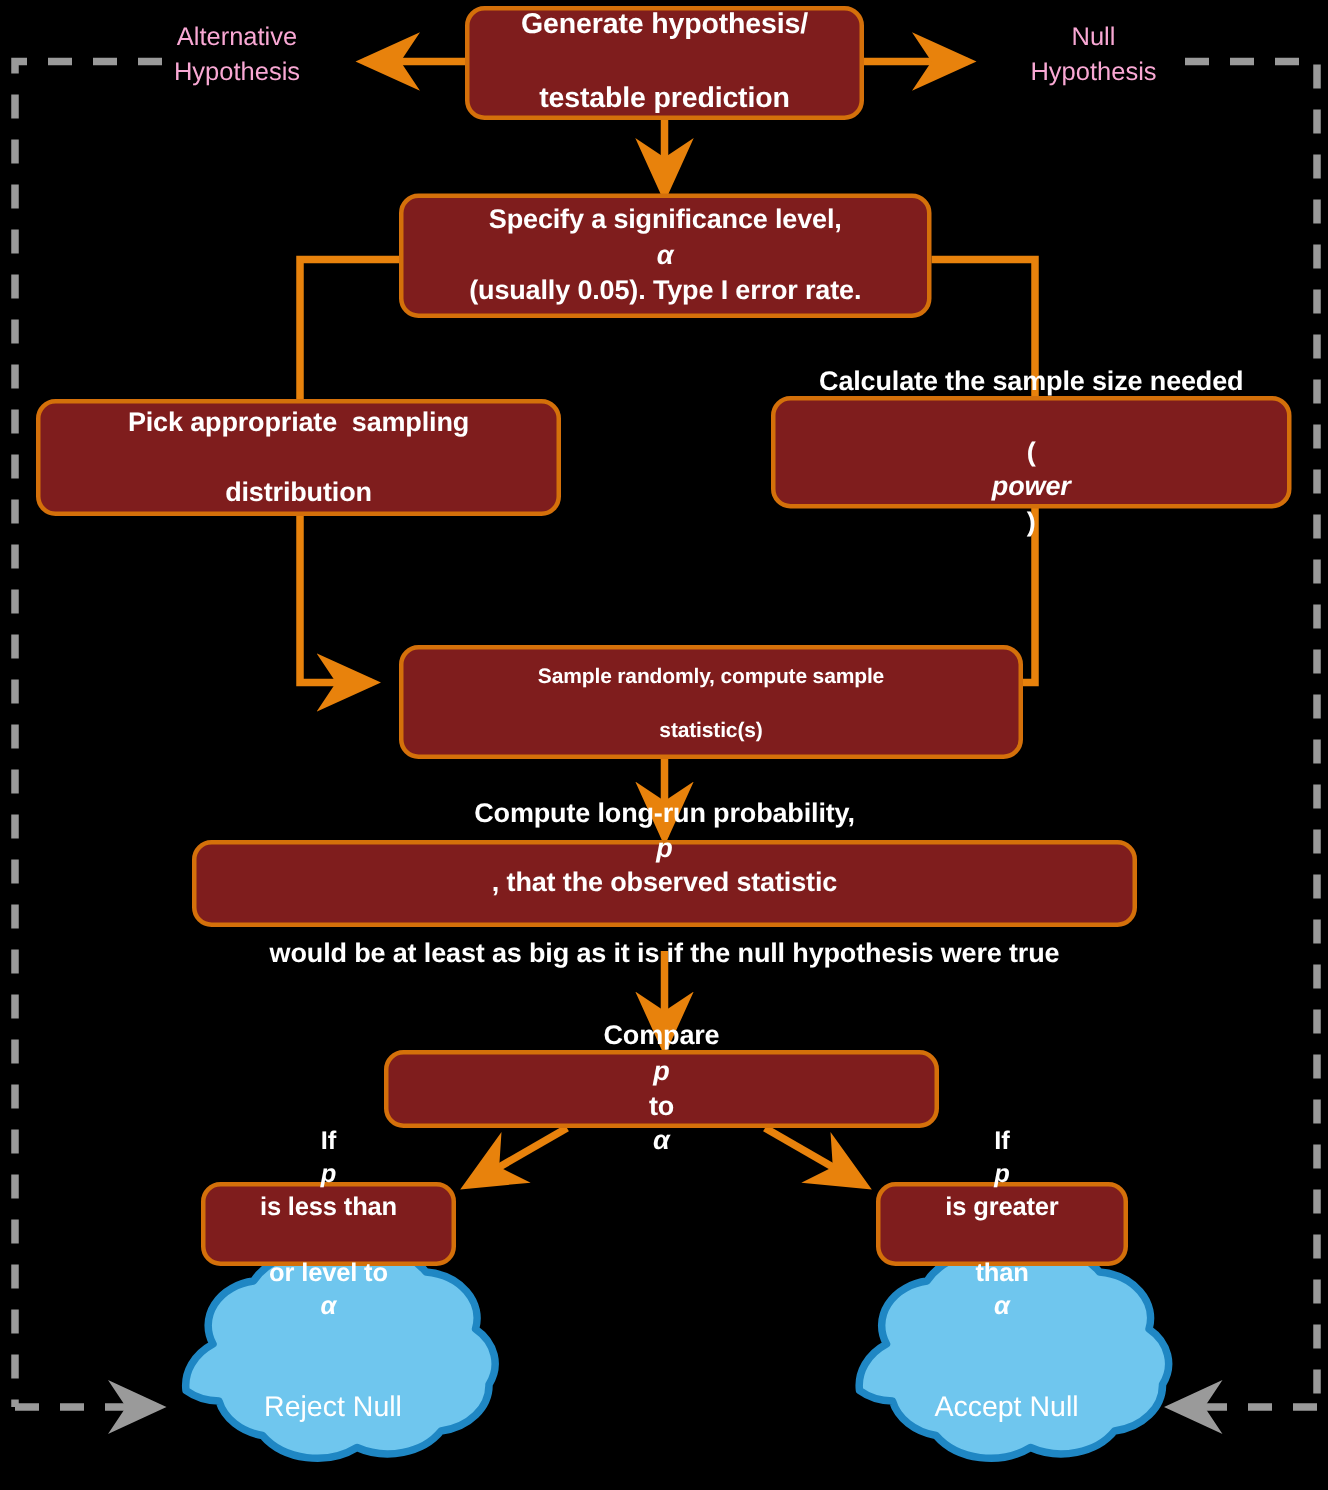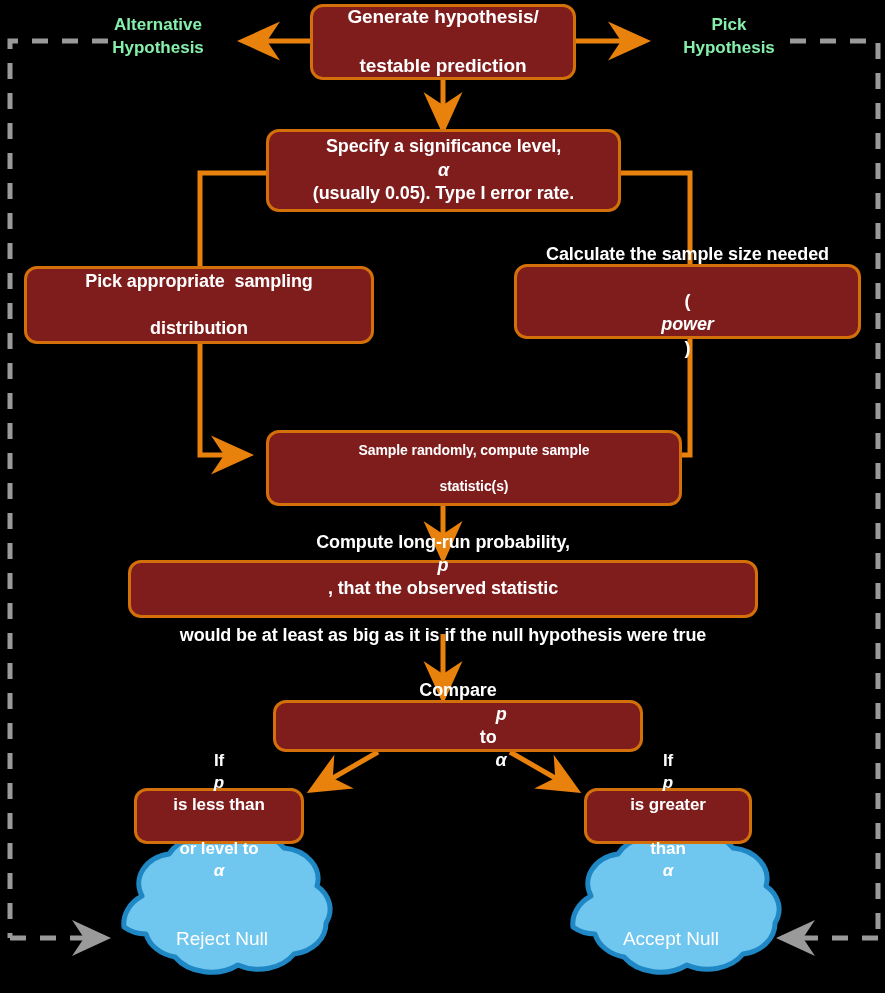--- a/index.html
+++ b/index.html
@@ -37,26 +37,25 @@
     align-items: center;
     justify-content: center;
     text-align: center;
     line-height: 1.30;
     letter-spacing: -0.1px;
     z-index: 5;
   }
   .node span { display: block; padding: 0 10px; }
   .corner-label {
     position: absolute;
-    color: #86efac;
+    color: #f9a8d4;
     font-size: 17px;
     line-height: 1.33;
     text-align: center;
     z-index: 4;
-    font-weight: bold;
   }
   .cloud-label {
     position: absolute;
     color: #FFFFFF;
     font-size: 19px;
     z-index: 8;
     text-align: center;
     white-space: nowrap;
   }
   i.v { font-style: italic; }
@@ -135,21 +134,21 @@
                a38,31 0 0 1 -29,-23
                a34,28 0 0 1 -22,-7 Z" fill="#6FC6EE" stroke="#1F87C4" stroke-width="5" stroke-linejoin="round"></path>
     </g>
   </svg>
 
   <div class="corner-label" style="left:97px; top:14px; width:122px;">
     <div>Alternative</div>
     <div>Hypothesis</div>
   </div>
   <div class="corner-label" style="left:668px; top:14px; width:122px;">
-    <div>Pick</div>
+    <div>Null</div>
     <div>Hypothesis</div>
   </div>
 
   <div class="node" style="left:310px; top:4px; width:266px; height:76px; font-size:19px;">
     <span>
       <span>Generate hypothesis/</span><br>
       <span>testable prediction</span>
     </span>
   </div>
 
@@ -181,21 +180,21 @@
     </span>
   </div>
 
   <div class="node" style="left:128px; top:560px; width:630px; height:58px; font-size:18px;">
     <span>
       <span>Compute long-run probability, </span><i class="v">p</i><span>, that the observed statistic</span><br>
       <span>would be at least as big as it is if the null hypothesis were true</span>
     </span>
   </div>
 
-  <div class="node" style="left:273px; top:700px; width:370px; height:52px; font-size:18px;text-align:right;">
+  <div class="node" style="left:256px; top:700px; width:370px; height:52px; font-size:18px;">
     <span>
       <span>Compare </span><i class="v">p</i><span> to </span><i class="gr">α</i>
     </span>
   </div>
 
   <div class="node" style="left:134px; top:788px; width:170px; height:56px; font-size:17px;">
     <span>
       <span>If </span><i class="v">p</i><span> is less than</span><br>
       <span>or level to </span><i class="gr">α</i>
     </span>

